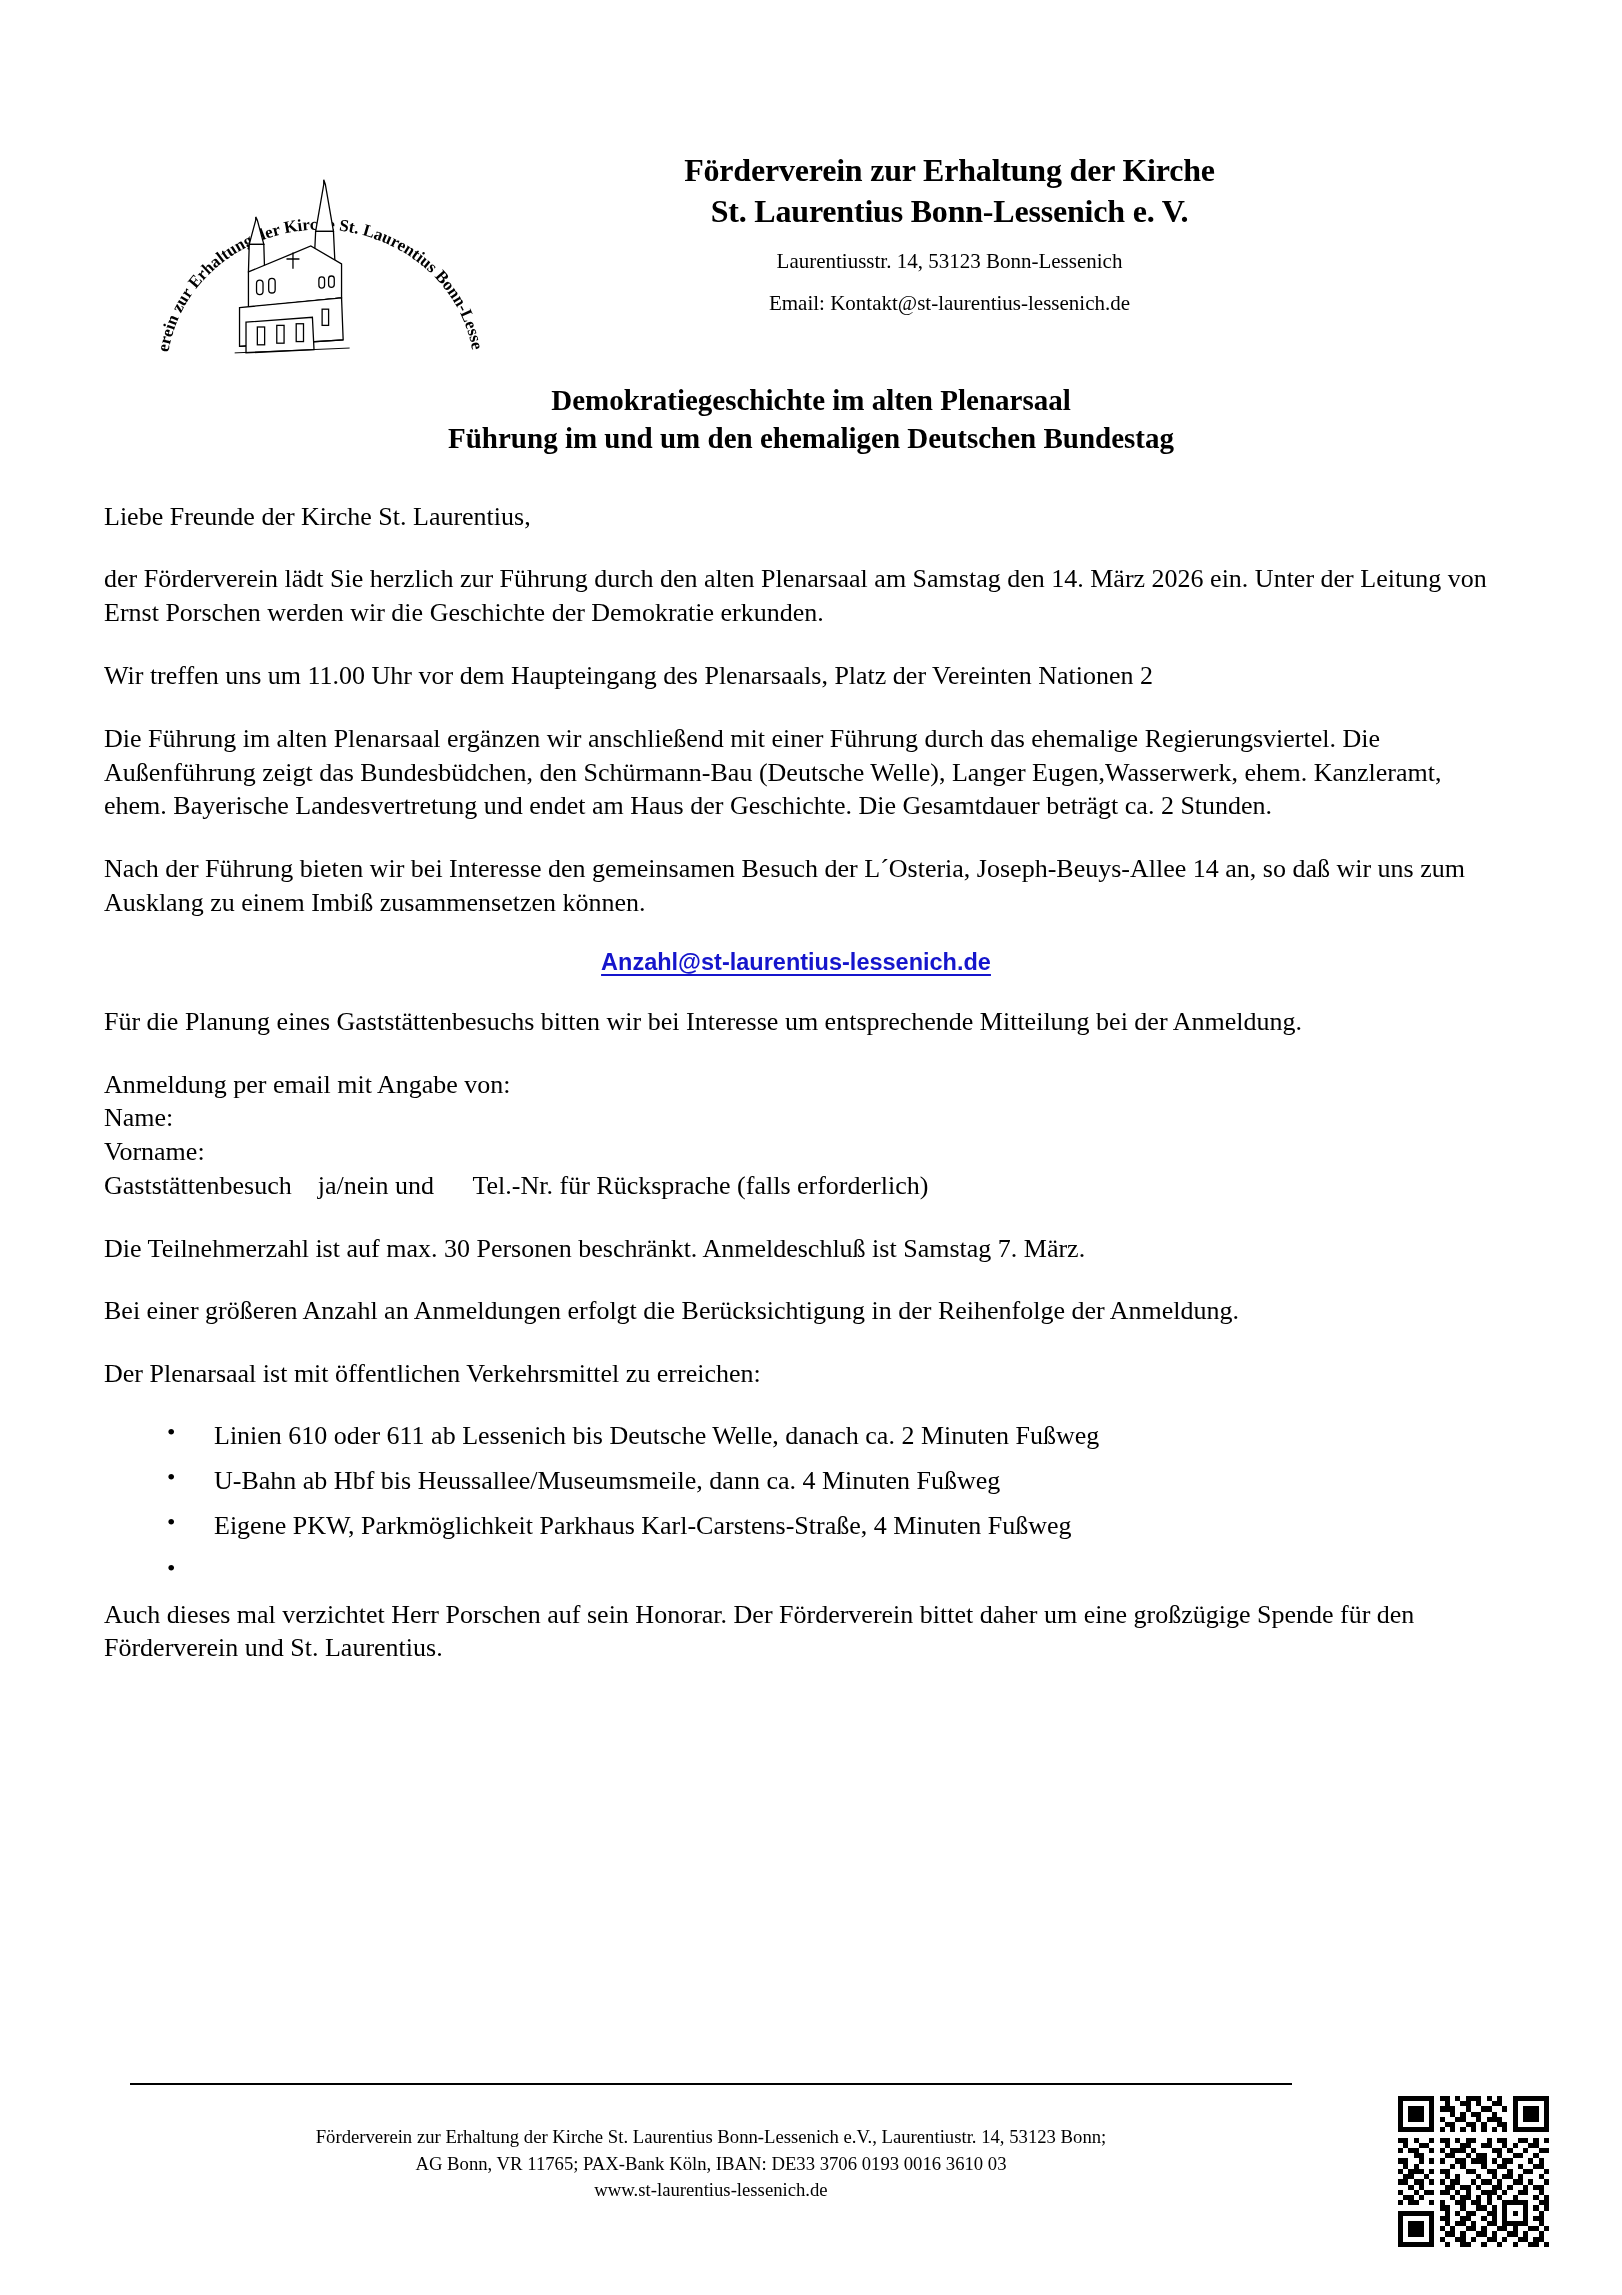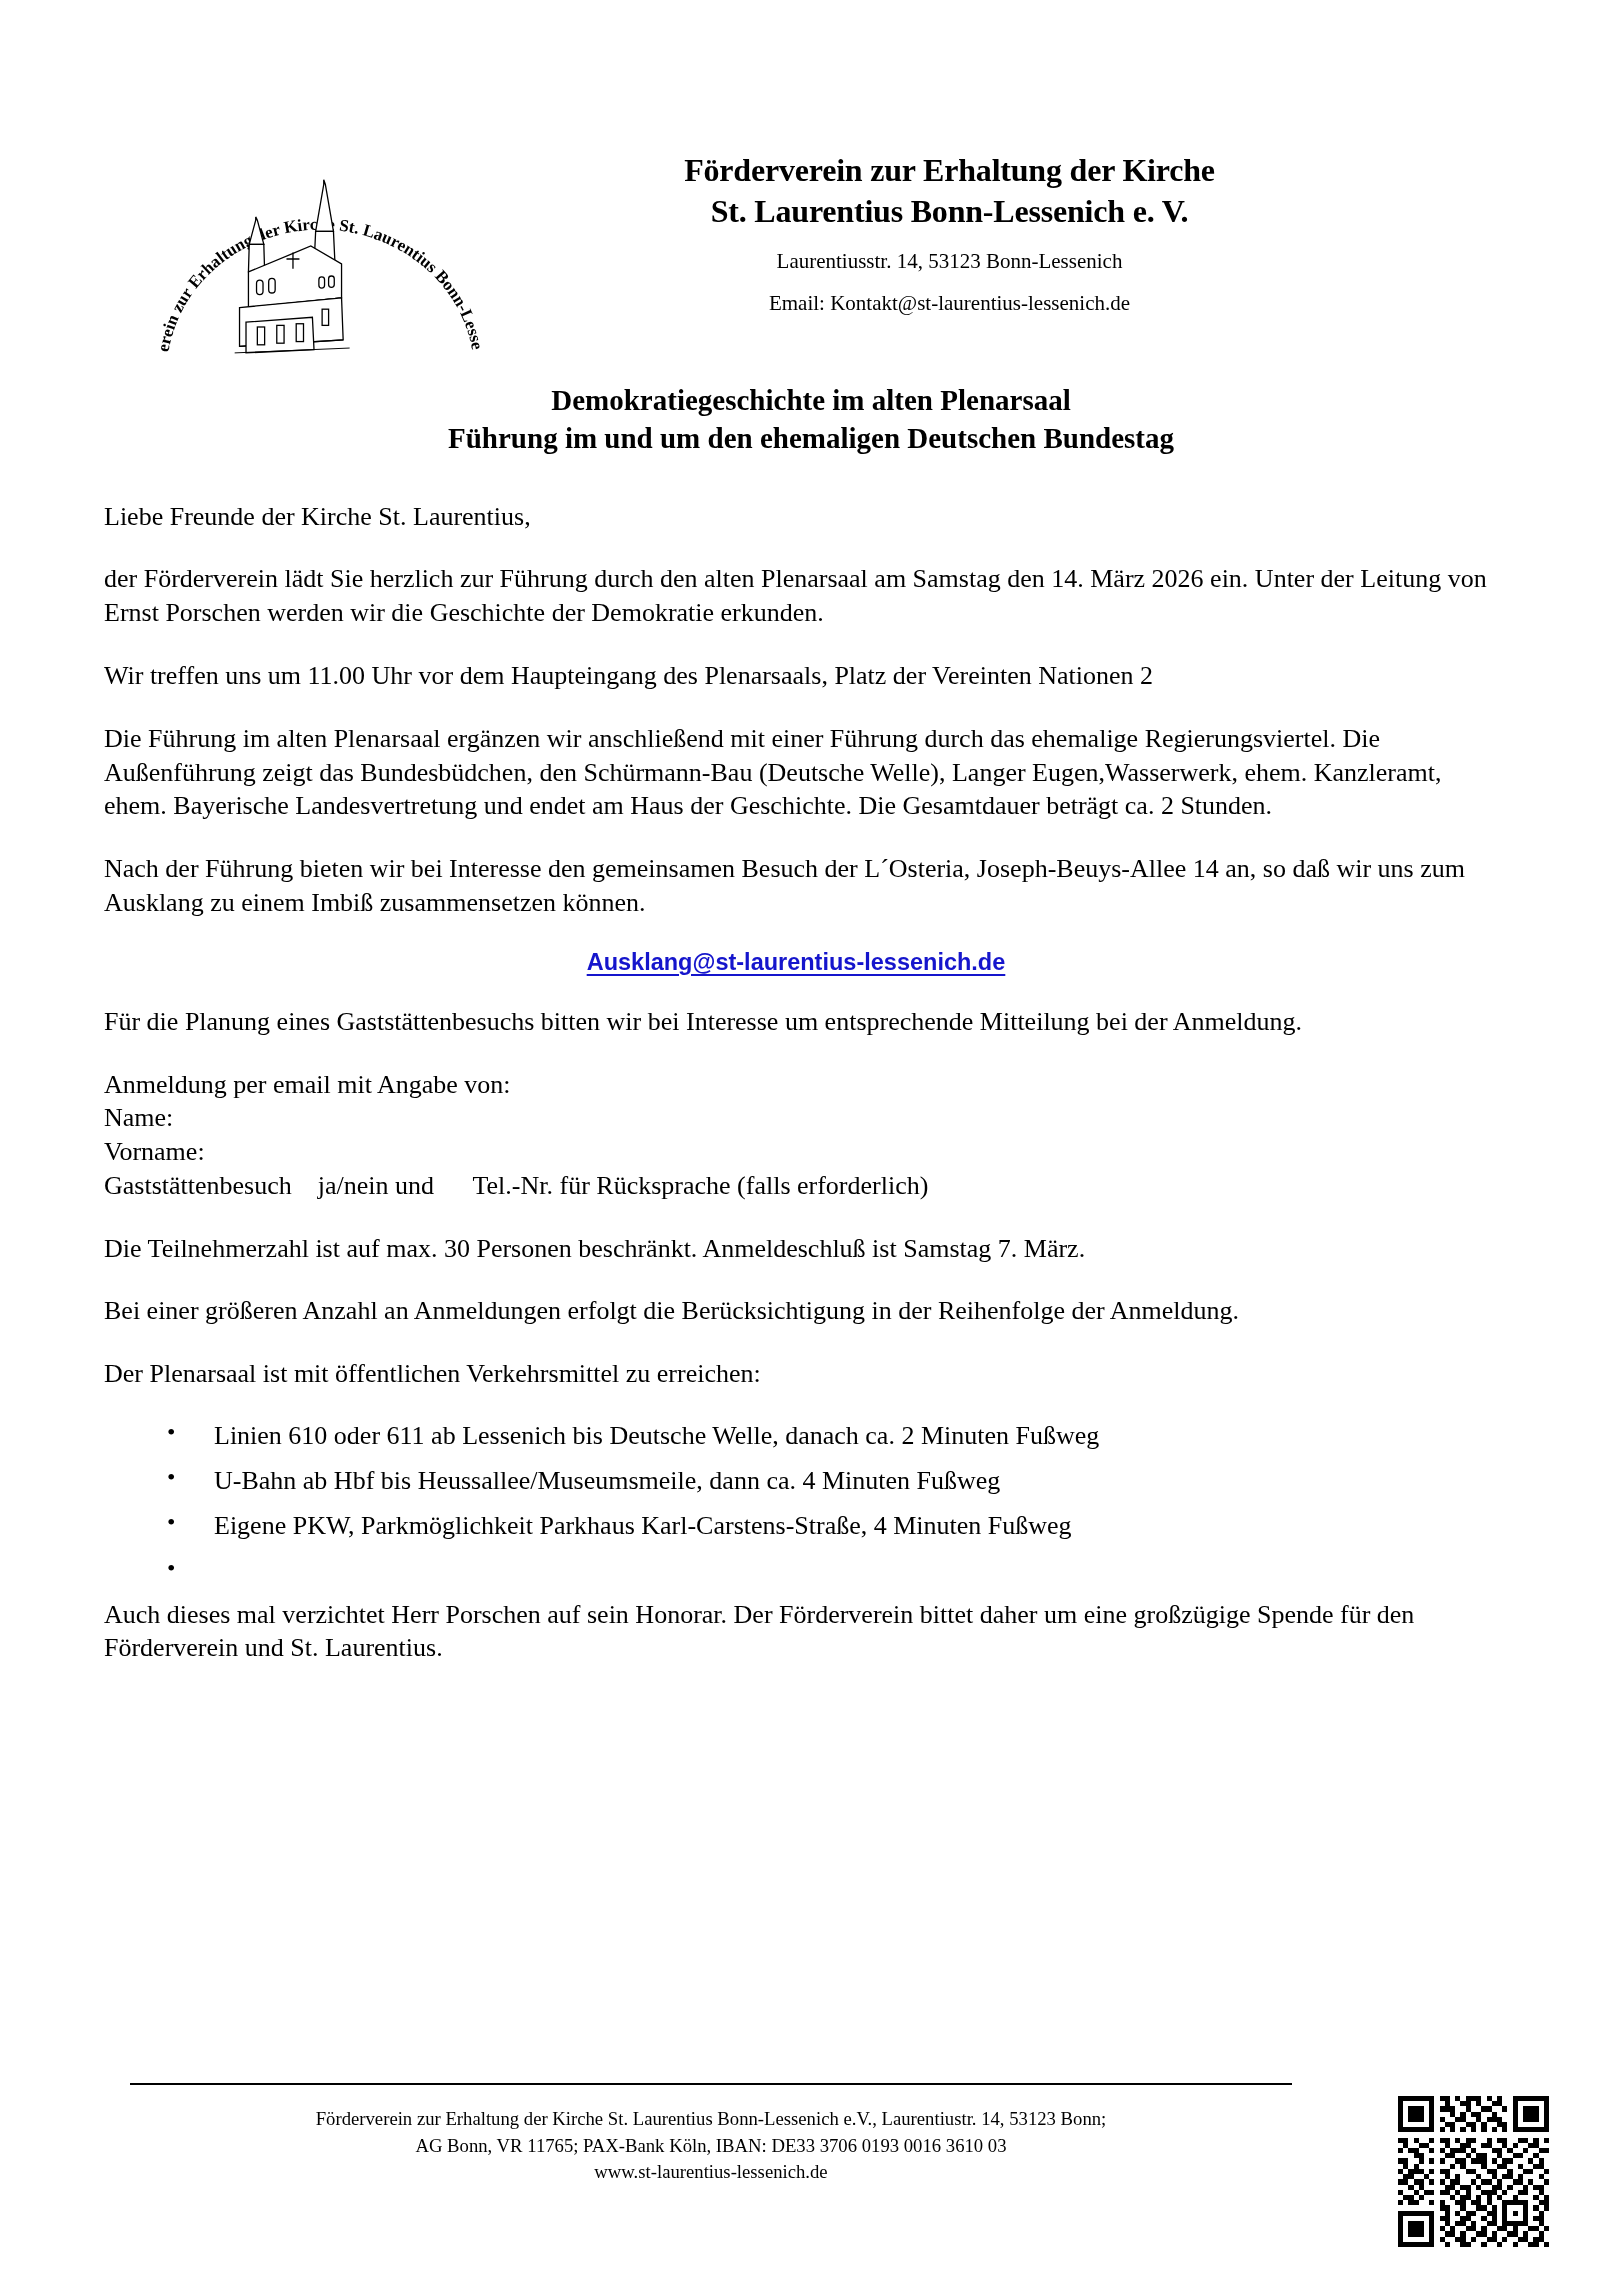--- a/index.html
+++ b/index.html
@@ -140,21 +140,21 @@
     position: absolute;
     left: 130px;
     top: 23px;
     width: 1162px;
     height: 2.4px;
     background: #000;
   }
   .footer-text {
     position: absolute;
     left: 130px;
-    top: 46px;
+    top: 64px;
     width: 1162px;
     text-align: center;
     font-size: 18.7px;
     line-height: 1.42;
   }
   .qr {
     position: absolute;
     left: 1398px;
     top: 36px;
     width: 151px;
@@ -235,21 +235,21 @@
     <p class="para">der Förderverein lädt Sie herzlich zur Führung durch den alten Plenarsaal am Samstag den 14. März 2026 ein. Unter der Leitung von Ernst Porschen werden wir die Geschichte der Demokratie erkunden.</p>
 
     <p class="para">Wir treffen uns um 11.00 Uhr vor dem Haupteingang des Plenarsaals, Platz der Vereinten Nationen 2</p>
 
     <p class="para">Die Führung im alten Plenarsaal ergänzen wir anschließend mit einer Führung durch das ehemalige Regierungsviertel. Die Außenführung zeigt das Bundesbüdchen, den Schürmann-Bau (Deutsche Welle), Langer Eugen,Wasserwerk, ehem. Kanzleramt, ehem. Bayerische Landesvertretung und endet am Haus der Geschichte. Die Gesamtdauer beträgt ca. 2 Stunden.</p>
 
     <p class="para">Nach der Führung bieten wir bei Interesse den gemeinsamen Besuch der L´Osteria, Joseph-Beuys-Allee 14 an, so daß wir uns zum Ausklang zu einem Imbiß zusammensetzen können.</p>
 
 
     <p class="linkline">
-      <a class="maillink" href="#">Ausklang@st-laurentius-lessenich.de</a>
+      <a class="maillink" href="#">Anzahl@st-laurentius-lessenich.de</a>
     </p>
 
     <p class="para">Für die Planung eines Gaststättenbesuchs bitten wir bei Interesse um entsprechende Mitteilung bei der Anmeldung.</p>
 
     <div class="formblock">
       <div>Anmeldung per email mit Angabe von:</div>
       <div>Name:</div>
       <div>Vorname:</div>
       <div>Gaststättenbesuch    ja/nein und      Tel.-Nr. für Rücksprache (falls erforderlich)</div>
     </div>

